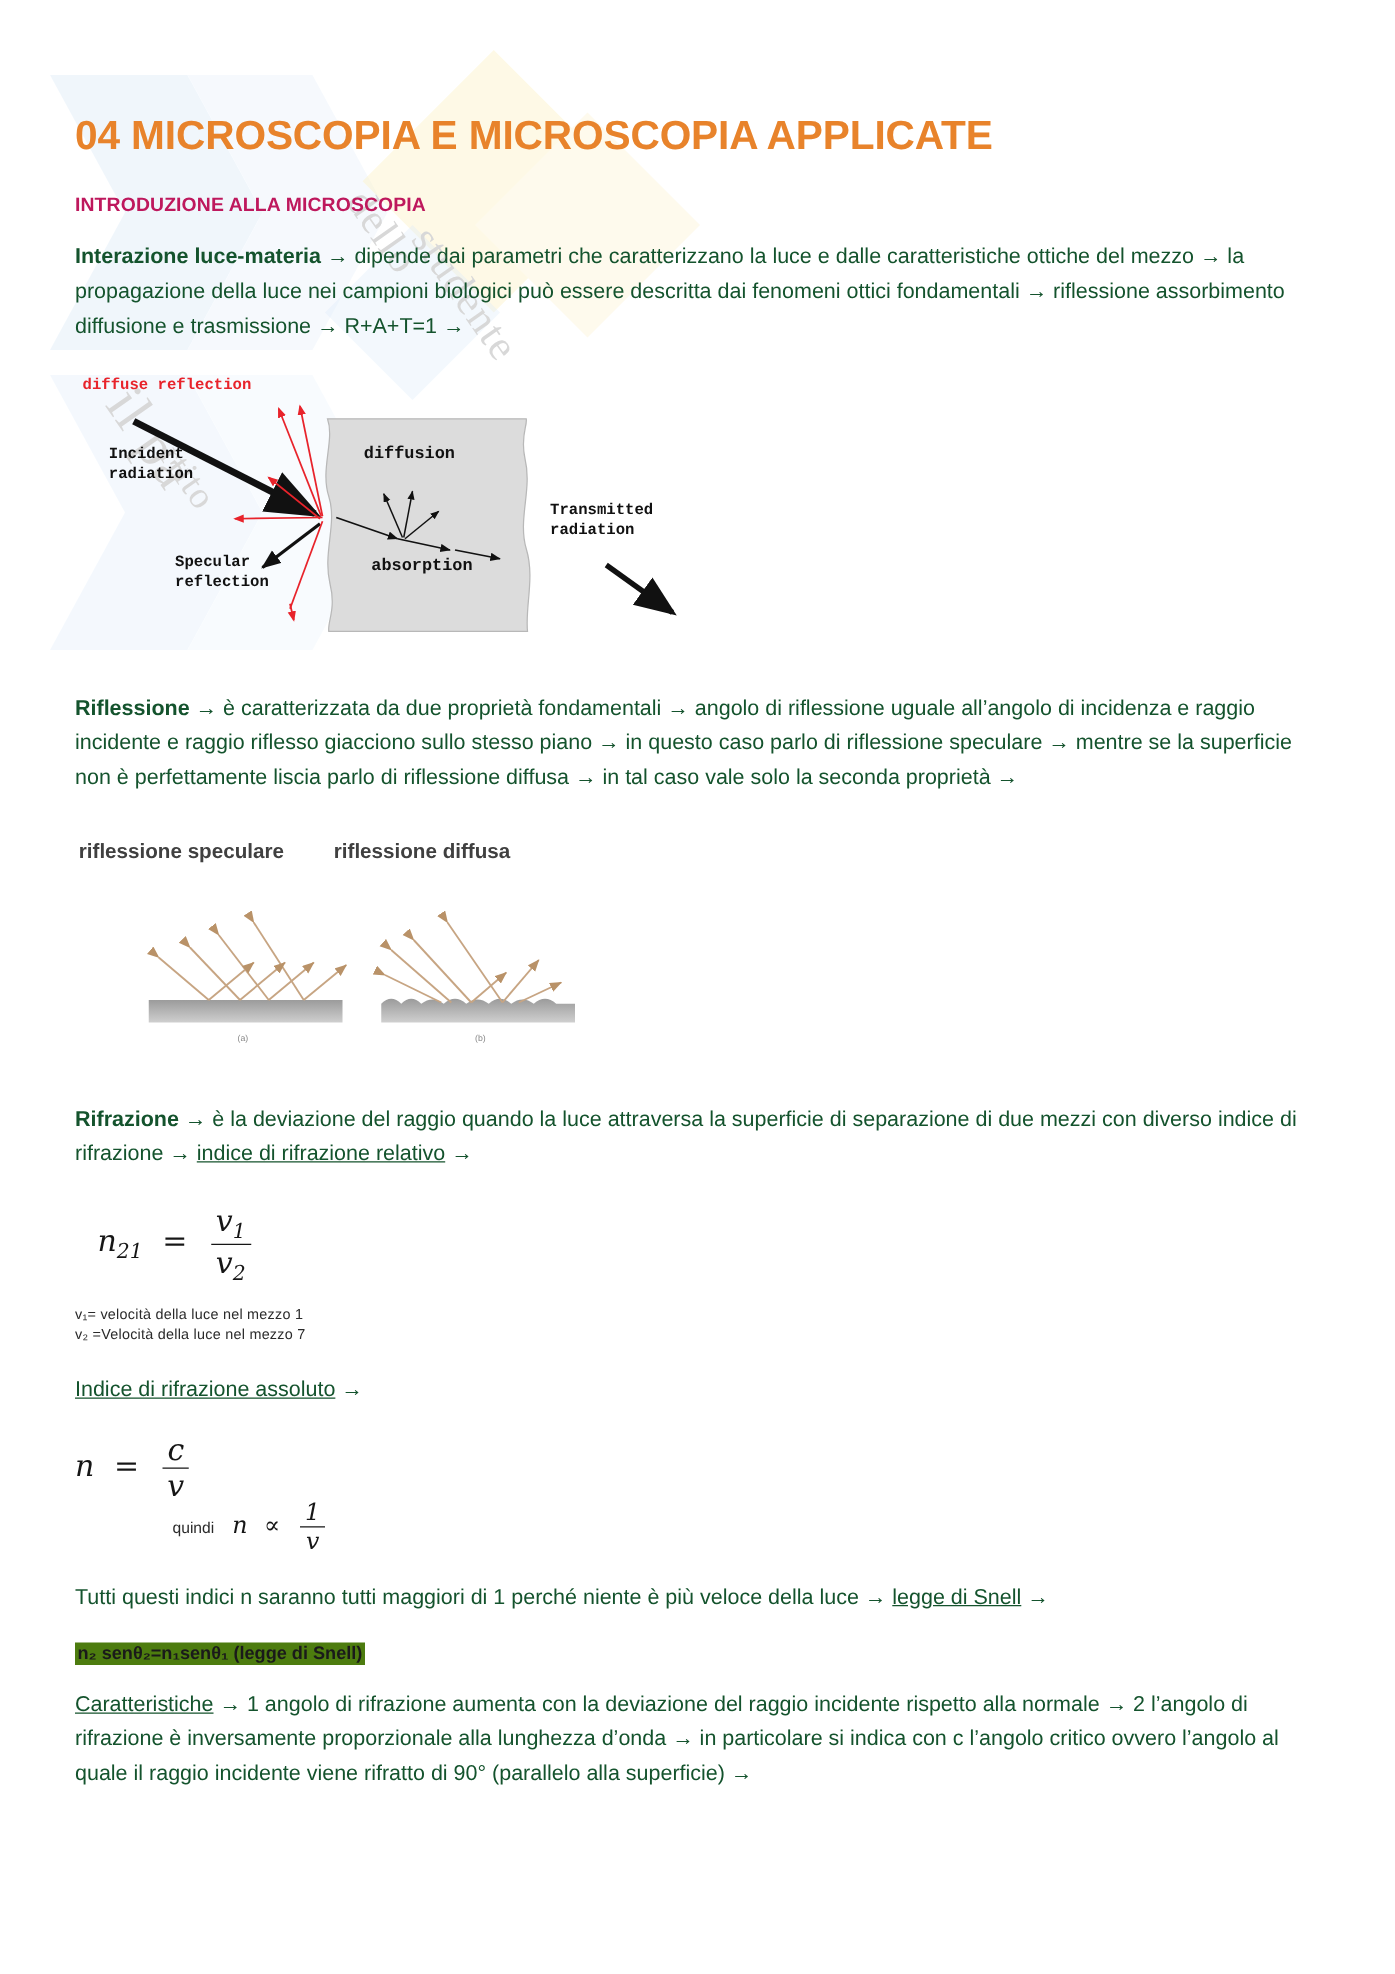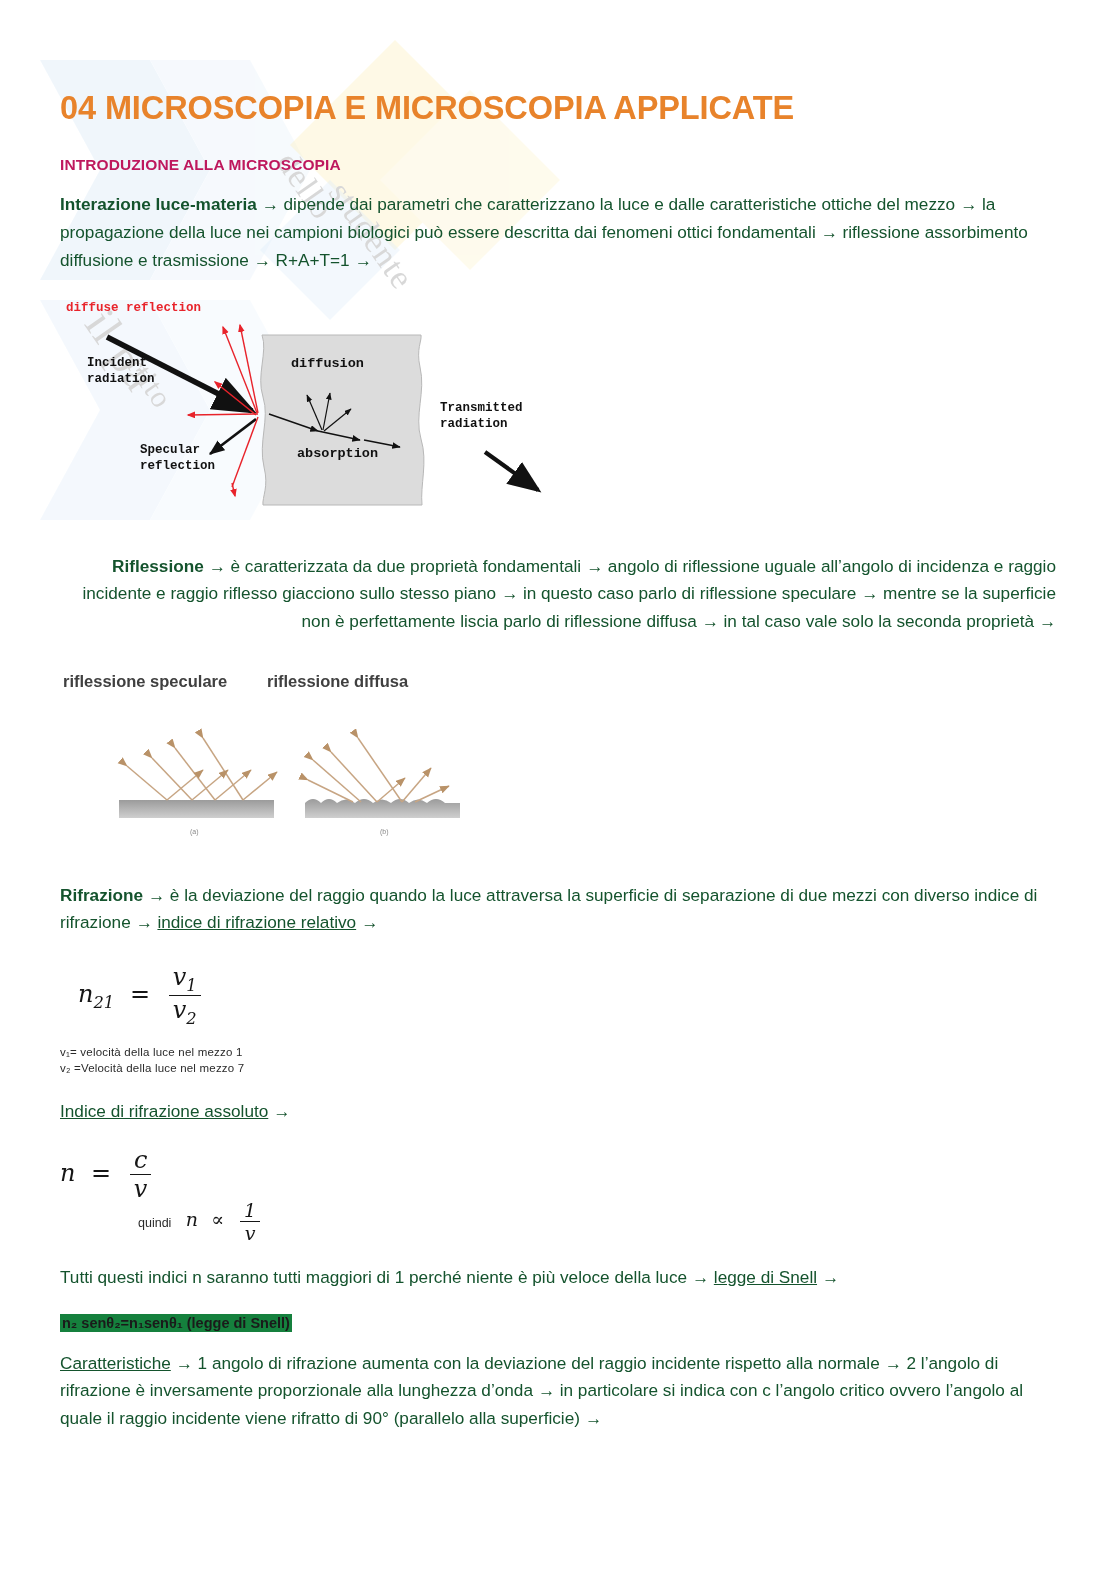--- a/index.html
+++ b/index.html
@@ -57,21 +57,21 @@
   }
   p.body-par {
     font-size: 17.2px;
     line-height: 1.61;
     margin: 17px 0 0 0;
     color: #14532d;
   }
   p.body-par b { font-weight: bold; }
   .u { text-decoration: underline; }
   .hl {
-    background: #15803d;
+    background: #4d7c0f;
     font-weight: bold;
     font-size: 14.5px;
     padding: 1px 2px;
   }
   sub { font-size: 0.68em; }
 
   
   .fig1-wrap { position: relative; height: 230px; margin-top: 22px; }
   .fig1-label {
     position: absolute;
@@ -226,21 +226,21 @@
         <span>reflection</span>
       </div>
       <div class="fig1-label" style="left:231px; top:58px; font-size:13.5px;">diffusion</div>
       <div class="fig1-label" style="left:237px; top:148px; font-size:13.5px;">absorption</div>
       <div class="fig1-label" style="left:380px; top:103px;">
         <span>Transmitted</span><br>
         <span>radiation</span>
       </div>
     </div>
 
-    <p class="body-par" style="margin-top:26px;text-align:right;">
+    <p class="body-par" style="margin-top:26px;">
       <b>Riflessione</b><span> → è caratterizzata da due proprietà fondamentali → angolo di riflessione uguale all’angolo di incidenza e raggio incidente e raggio riflesso giacciono sullo stesso piano → in questo caso parlo di riflessione speculare → mentre se la superficie non è perfettamente liscia parlo di riflessione diffusa → in tal caso vale solo la seconda proprietà →</span>
     </p>
 
     <div class="fig2-wrap">
       <div class="fig2-title" style="left:3px;">riflessione speculare</div>
       <div class="fig2-title" style="left:207px;">riflessione diffusa</div>
 
       <svg width="400" height="130" viewBox="0 0 400 130" style="position:absolute; left:45px; top:48px;">
         <defs>
           <marker id="tn" markerWidth="8" markerHeight="8" refX="6" refY="2.6" orient="auto">

